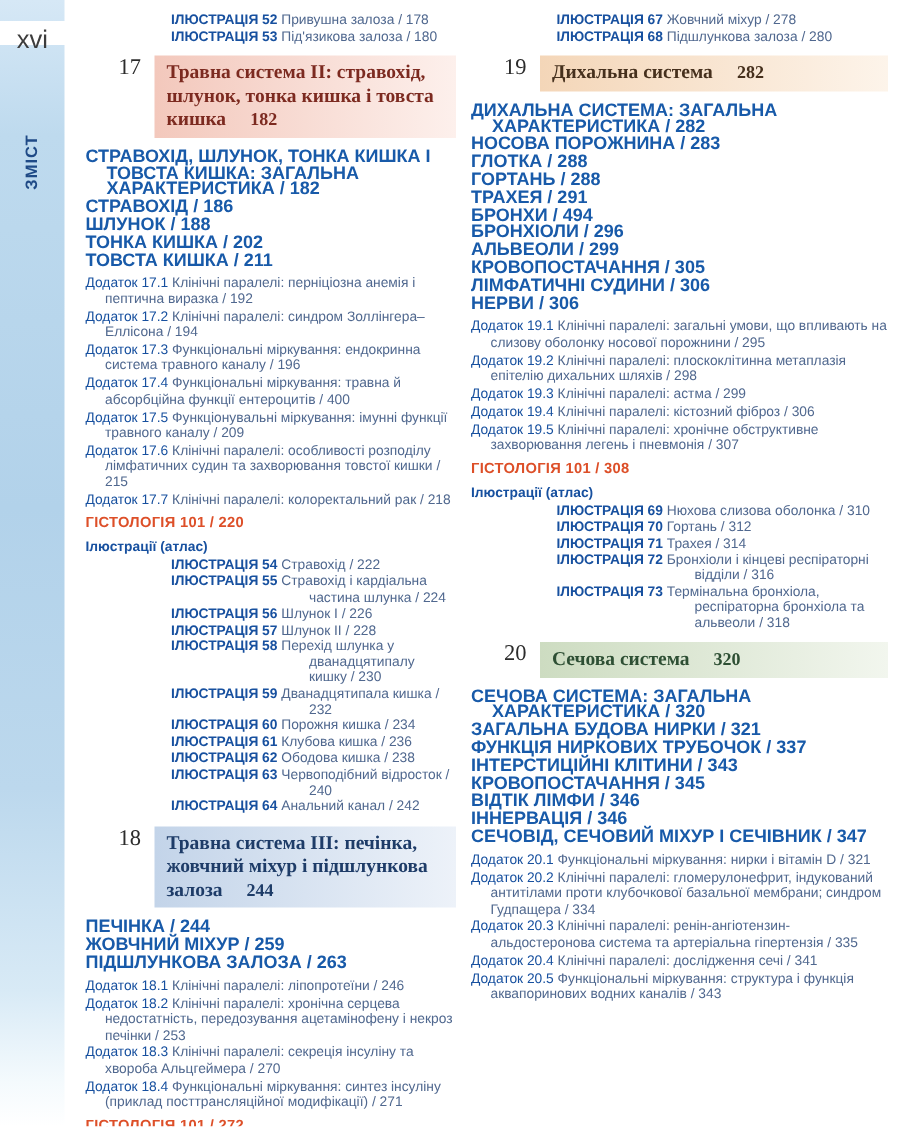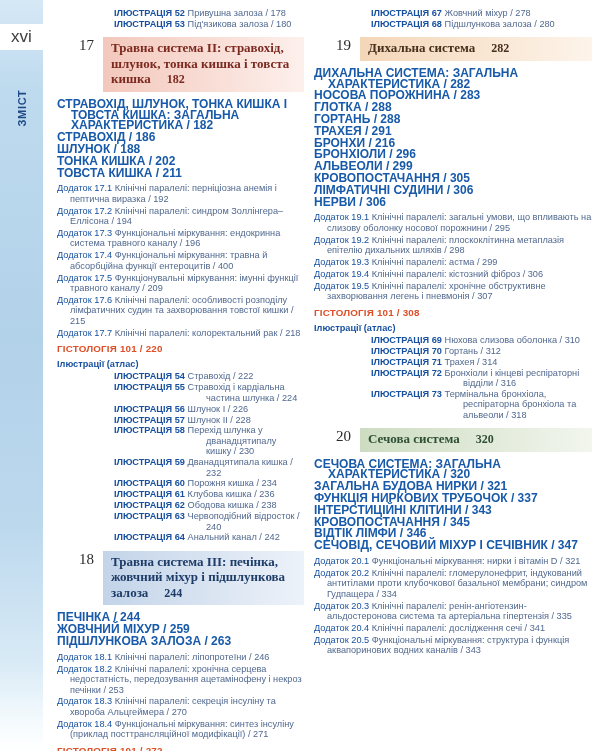--- a/index.html
+++ b/index.html
@@ -1,21 +1,21 @@
 <!DOCTYPE html>
 <html><head>
 <meta charset="utf-8">
 <style>
   html,body{margin:0;padding:0;background:#fff;}
   .page{position:relative;width:600px;height:751px;background:#ffffff;overflow:hidden;
         font-family:"Liberation Sans",sans-serif;}
   
   .sidebar{position:absolute;left:0;top:0;width:43px;height:751px;
            background:linear-gradient(180deg,#d6e8f6 0%,#bedaee 12%,#b2d2ea 45%,#bcd8ed 70%,#d8eaf6 88%,#f4fafd 96%,#ffffff 100%);}
-  .folio-band{position:absolute;left:0;top:24px;width:55px;height:26px;background:#ffffff;}
+  .folio-band{position:absolute;left:0;top:14px;width:55px;height:16px;background:#ffffff;}
   .folio{display:block;width:43px;text-align:center;line-height:26px;font-size:17px;color:#3d3d3d;}
   .vlabel-wrap{position:absolute;left:0;top:76px;width:43px;height:64px;display:flex;align-items:center;justify-content:center;}
   .vlabel{transform:rotate(-90deg);white-space:nowrap;font-size:11px;font-weight:bold;
           color:#1f4a86;letter-spacing:0.7px;}
   
   .col{position:absolute;top:8px;font-size:9.2px;line-height:10.4px;color:#50688f;}
   .col-left{left:57px;width:247px;}
   .col-right{left:314px;width:278px;}
   
   .chapter{display:flex;align-items:flex-start;margin:8px 0 7px 0;}
@@ -135,21 +135,21 @@
         <span class="ch-tab" style="background: rgb(232, 162, 105);"></span>
         <span class="ch-num">19</span>
         <span class="ch-panel" style="background: linear-gradient(90deg, rgb(244, 214, 184) 0%, rgb(253, 244, 234) 100%); color: rgb(70, 48, 29);"><span class="ch-title">Дихальна система</span><span class="ch-page">282</span></span>
       </div>
       <div class="sections">
         <div class="section-line">ДИХАЛЬНА СИСТЕМА: ЗАГАЛЬНА ХАРАКТЕРИСТИКА / 282</div>
         <div class="section-line">НОСОВА ПОРОЖНИНА / 283</div>
         <div class="section-line">ГЛОТКА / 288</div>
         <div class="section-line">ГОРТАНЬ / 288</div>
         <div class="section-line">ТРАХЕЯ / 291</div>
-        <div class="section-line">БРОНХИ / 216</div>
+        <div class="section-line">БРОНХИ / 494</div>
         <div class="section-line">БРОНХІОЛИ / 296</div>
         <div class="section-line">АЛЬВЕОЛИ / 299</div>
         <div class="section-line">КРОВОПОСТАЧАННЯ / 305</div>
         <div class="section-line">ЛІМФАТИЧНІ СУДИНИ / 306</div>
         <div class="section-line">НЕРВИ / 306</div>
       </div>
       <div class="appendices">
         <div class="appendix"><span class="app-label">Додаток 19.1 </span><span class="app-text">Клінічні паралелі: загальні умови, що впливають на слизову оболонку носової порожнини / 295</span></div>
         <div class="appendix"><span class="app-label">Додаток 19.2 </span><span class="app-text">Клінічні паралелі: плоскоклітинна метаплазія епітелію дихальних шляхів / 298</span></div>
         <div class="appendix"><span class="app-label">Додаток 19.3 </span><span class="app-text">Клінічні паралелі: астма / 299</span></div>
@@ -172,20 +172,21 @@
         <span class="ch-num">20</span>
         <span class="ch-panel" style="background: linear-gradient(90deg, rgb(205, 220, 193) 0%, rgb(242, 246, 238) 100%); color: rgb(46, 79, 52);"><span class="ch-title">Сечова система</span><span class="ch-page">320</span></span>
       </div>
       <div class="sections">
         <div class="section-line">СЕЧОВА СИСТЕМА: ЗАГАЛЬНА ХАРАКТЕРИСТИКА / 320</div>
         <div class="section-line">ЗАГАЛЬНА БУДОВА НИРКИ / 321</div>
         <div class="section-line">ФУНКЦІЯ НИРКОВИХ ТРУБОЧОК / 337</div>
         <div class="section-line">ІНТЕРСТИЦІЙНІ КЛІТИНИ / 343</div>
         <div class="section-line">КРОВОПОСТАЧАННЯ / 345</div>
         <div class="section-line">ВІДТІК ЛІМФИ / 346</div>
+        <div class="section-line">ІННЕРВАЦІЯ / 346</div>
         <div class="section-line">СЕЧОВІД, СЕЧОВИЙ МІХУР І СЕЧІВНИК / 347</div>
       </div>
       <div class="appendices">
         <div class="appendix"><span class="app-label">Додаток 20.1 </span><span class="app-text">Функціональні міркування: нирки і вітамін D / 321</span></div>
         <div class="appendix"><span class="app-label">Додаток 20.2 </span><span class="app-text">Клінічні паралелі: гломерулонефрит, індукований антитілами проти клубочкової базальної мембрани; синдром Гудпащера / 334</span></div>
         <div class="appendix"><span class="app-label">Додаток 20.3 </span><span class="app-text">Клінічні паралелі: ренін-ангіотензин-альдостеронова система та артеріальна гіпертензія / 335</span></div>
         <div class="appendix"><span class="app-label">Додаток 20.4 </span><span class="app-text">Клінічні паралелі: дослідження сечі / 341</span></div>
         <div class="appendix"><span class="app-label">Додаток 20.5 </span><span class="app-text">Функціональні міркування: структура і функція аквапоринових водних каналів / 343</span></div>
       </div>
     </div>

